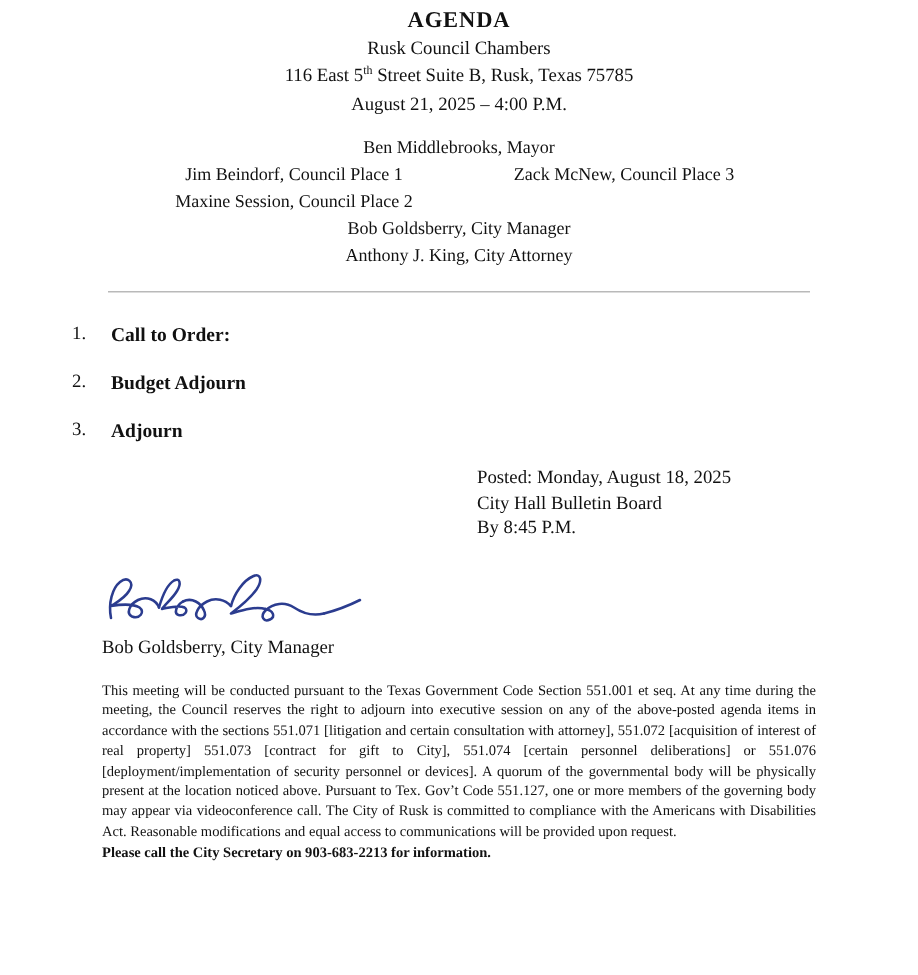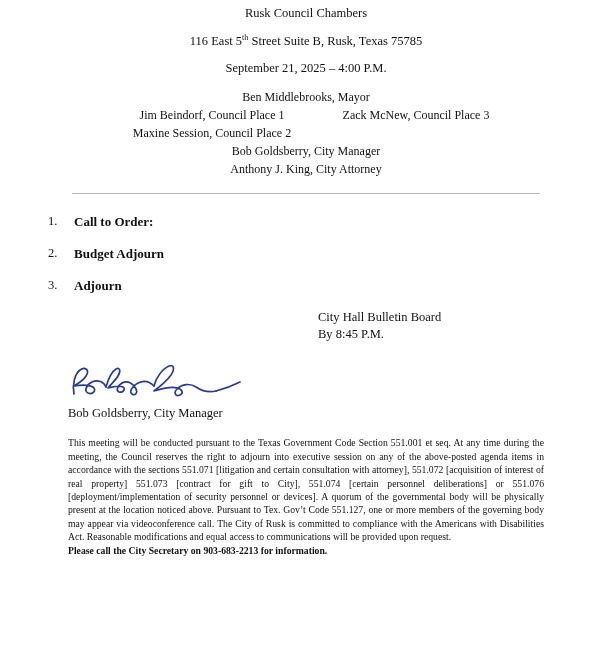--- a/index.html
+++ b/index.html
@@ -31,21 +31,21 @@
     font-weight: bold;
     letter-spacing: 0.6px;
     margin: 0 0 2px 0;
   }
   .venue {
     font-size: 12.5px;
     margin: 1px 0;
   }
   .address {
     font-size: 12.5px;
-    margin: 12px 0;
+    margin: 2px 0;
   }
   .address sup {
     font-size: 8px;
     vertical-align: super;
   }
   .datetime {
     font-size: 12.5px;
     margin: 4px 0 0 0;
   }
   .officials {
@@ -57,21 +57,21 @@
     margin: 3px 0;
   }
   .official-two {
     position: relative;
     width: 440px;
     margin: 3px auto;
     height: 15px;
   }
   .official-two .left {
     position: absolute;
-    left: 16px;
+    left: 0;
     top: 0;
     width: 220px;
     text-align: center;
   }
   .official-two .right {
     position: absolute;
     right: 0;
     top: 0;
     width: 220px;
     text-align: center;
@@ -139,25 +139,26 @@
     font-weight: bold;
     margin-top: 1px;
   }
 </style>
 </head>
 <body>
 
 <div class="page">
 
   <div class="header">
+    <div class="doc-title">AGENDA</div>
     <div class="venue">Rusk Council Chambers</div>
     <div class="address">
       <span>116 East 5</span><sup>th</sup><span> Street Suite B, Rusk, Texas 75785</span>
     </div>
-    <div class="datetime">September 21, 2025 – 4:00 P.M.</div>
+    <div class="datetime">August 21, 2025 – 4:00 P.M.</div>
   </div>
 
   <div class="officials">
     <div class="official-line">Ben Middlebrooks, Mayor</div>
     <div class="official-two">
       <span class="left">Jim Beindorf, Council Place 1</span>
       <span class="right">Zack McNew, Council Place 3</span>
     </div>
     <div class="official-two">
       <span class="left">Maxine Session, Council Place 2</span>
@@ -177,20 +178,21 @@
       <span class="agenda-num">2.</span>
       <span>Budget Adjourn</span>
     </li>
     <li class="agenda-item">
       <span class="agenda-num">3.</span>
       <span>Adjourn</span>
     </li>
   </ul>
 
   <div class="posted-block">
+    <div>Posted: Monday, August 18, 2025</div>
     <div>City Hall Bulletin Board</div>
     <div>By 8:45 P.M.</div>
   </div>
 
   <div class="signature-area">
     <svg class="signature-svg" width="180" height="46" viewBox="0 0 180 46">
       <g fill="none" stroke="#2b3c8f" stroke-width="1.7" stroke-linecap="round" stroke-linejoin="round">
         <path d="M8 34 C6 24 9 14 14 10 C19 6 24 10 20 16 C17 21 11 24 8 26 C14 25 22 24 27 27 C31 30 27 35 22 33 C18 31 20 25 26 22 C32 19 38 22 40 27"></path>
         <path d="M40 27 C42 20 45 12 50 9 C54 7 55 11 52 16 C49 21 44 25 42 28 C47 27 53 25 57 27 C60 29 57 33 53 32 C50 31 51 26 56 23"></path>
         <path d="M56 23 C62 20 68 24 70 29 C72 33 69 36 66 34 C63 32 66 26 72 23 C78 20 84 22 88 26"></path>

